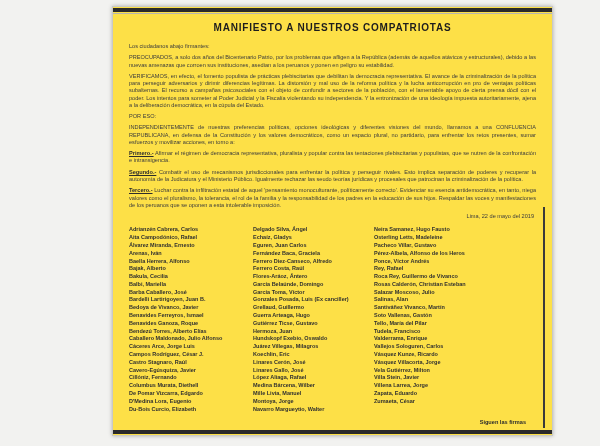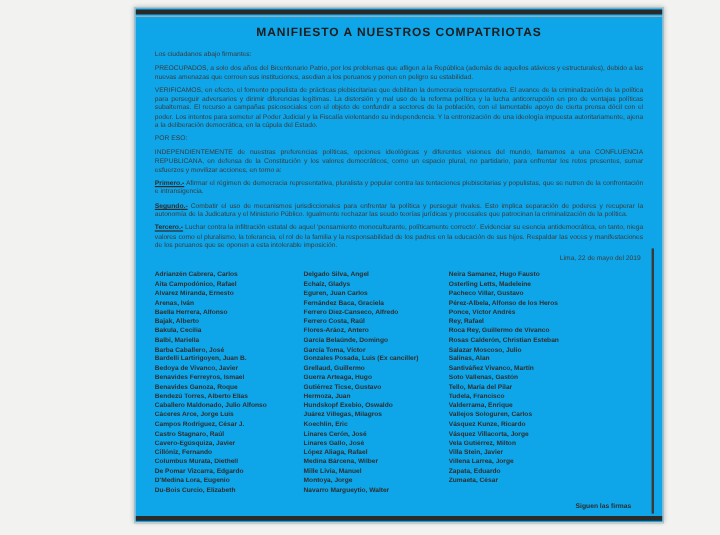--- a/index.html
+++ b/index.html
@@ -6,21 +6,21 @@
   body{
     width:600px;height:446px;
     background:#f2f2f0;
     font-family:"Liberation Sans",sans-serif;
     position:relative;
     -webkit-font-smoothing:antialiased;
   }
   .page{
     position:absolute;left:112px;top:6px;
     width:441px;height:430px;
-    background:#0ea5e9;
+    background:#fde047;
     border:1px solid #c9c9c5;
     box-shadow:0 0 4px rgba(0,0,0,.28);
     box-sizing:border-box;
     overflow:hidden;
   }
   .band-top{position:absolute;top:1px;left:0;right:0;height:4px;background:#2a2a2a;}
   .rule-under-band{position:absolute;top:6px;left:0;right:0;height:1px;background:#b5b5b0;}
   .band-bottom{position:absolute;top:423px;left:0;right:0;height:4px;background:#2a2a2a;}
   .edge-right{position:absolute;top:200px;bottom:7px;right:7px;width:2px;background:#3a3a3a;}
 

